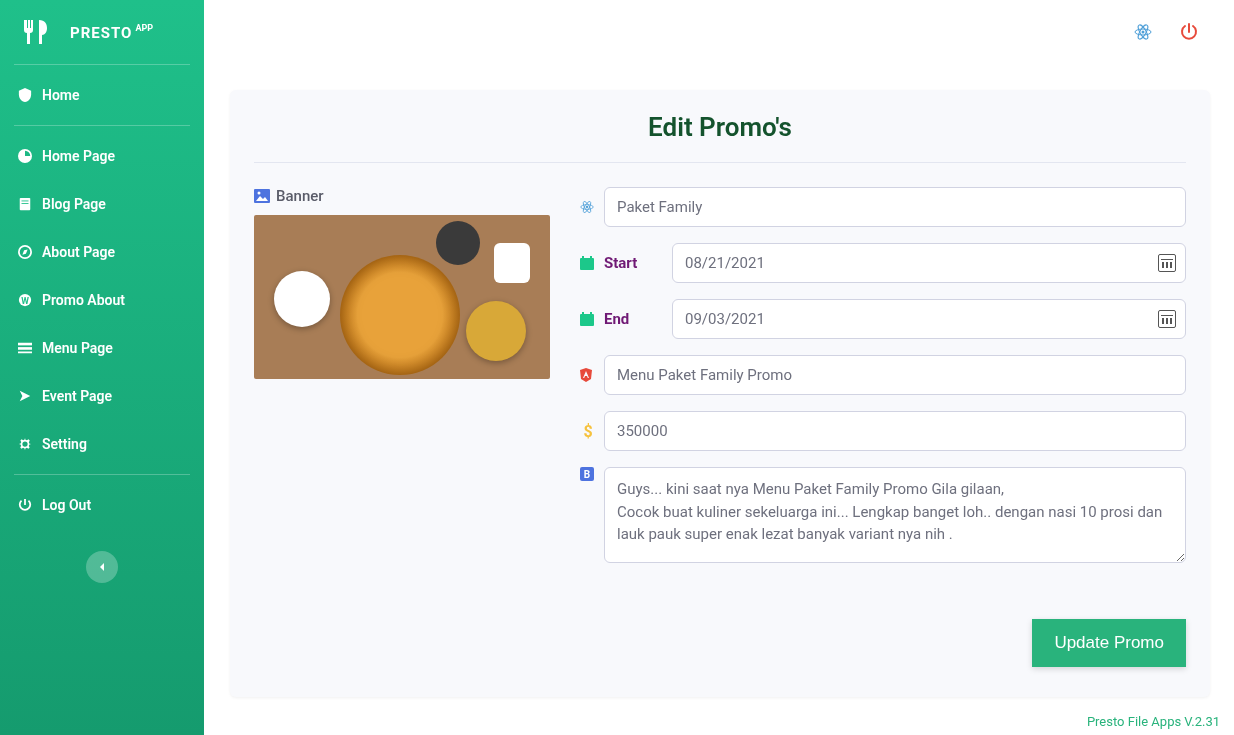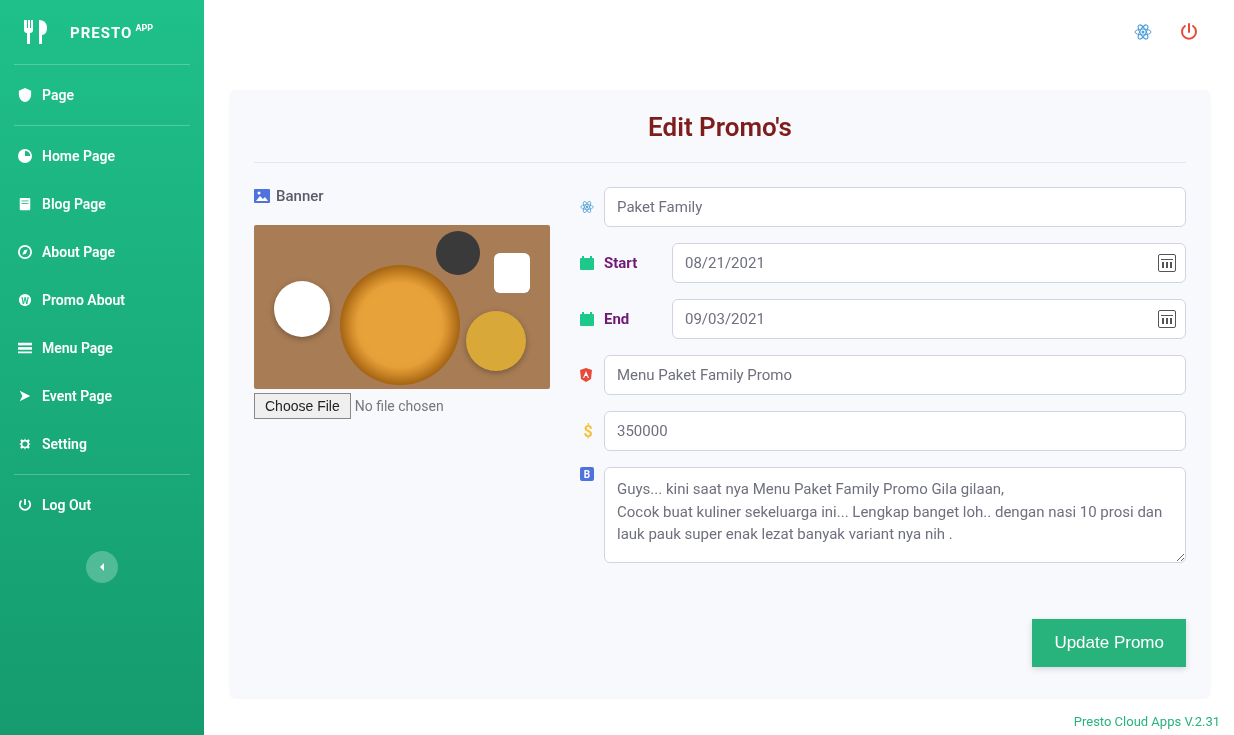--- a/index.html
+++ b/index.html
@@ -100,21 +100,21 @@
   position: absolute;
   left: 230px; top: 90px;
   width: 980px;
   background: #f8f9fc;
   border-radius: 6px;
   padding: 22px 24px 30px;
   box-shadow: 0 1px 3px rgba(0,0,0,0.06);
 }
 .page-title {
   text-align: center;
-  color: #7f1d1d;
+  color: #14532d;
   font-size: 26px;
   font-weight: 600;
   margin-bottom: 20px;
 }
 .title-hr {
   border: none;
   border-top: 1px solid #e3e6f0;
   margin-bottom: 24px;
 }
 
@@ -125,21 +125,21 @@
 .left-col { width: 300px; }
 .right-col { flex: 1; }
 
 .banner-label {
   display: flex;
   align-items: center;
   gap: 6px;
   color: #4e73df;
   font-size: 15px;
   font-weight: 500;
-  margin-bottom: 20px;
+  margin-bottom: 10px;
 }
 .banner-label .txt { color: #5a5c69; }
 .banner-img {
   width: 296px; height: 164px;
   background: #a87d56;
   border-radius: 2px;
   position: relative;
   overflow: hidden;
 }
 
@@ -273,21 +273,21 @@
     <div>
       <span class="brand-title">PRESTO</span><span class="brand-sup">APP</span>
     </div>
   </div>
   <hr class="nav-divider">
 
   <div class="nav-item">
     <svg class="nav-icon" viewBox="0 0 16 16">
         <path d="M8 0l7 3v4c0 5-3 8-7 9-4-1-7-4-7-9V3l7-3z"></path>
       </svg>
-    <span>Page</span>
+    <span>Home</span>
   </div>
   <hr class="nav-divider">
   <div class="nav-item">
     <svg class="nav-icon" viewBox="0 0 16 16">
         <path d="M8 0a8 8 0 100 16A8 8 0 008 0zm0 2a6 6 0 016 6h-6V2z"></path>
       </svg>
     <span>Home Page</span>
   </div>
   <div class="nav-item">
     <svg class="nav-icon" viewBox="0 0 16 16">
@@ -373,24 +373,20 @@
             <circle cx="5" cy="4" r="1.5" fill="#fff"></circle>
             <path d="M2 12l4-5 3 3 2-2 3 4z" fill="#fff"></path>
           </svg>
         <span class="txt">Banner</span>
       </div>
       <div class="banner-img">
         <div class="bowl2"></div>
           <div class="bowl3"></div>
           <div class="cup"></div>
       </div>
-      <div class="file-row">
-        <button class="file-btn">Choose File</button>
-        <span class="file-status">No file chosen</span>
-      </div>
     </div>
 
     <div class="right-col">
       <div class="form-row">
         <span class="row-icon blue">
           <svg width="14" height="14" viewBox="0 0 18 18">
               <g fill="none" stroke="#4e9fd8" stroke-width="1">
                 <ellipse cx="9" cy="9" rx="8" ry="3"></ellipse>
                 <ellipse cx="9" cy="9" rx="8" ry="3" transform="rotate(60 9 9)"></ellipse>
                 <ellipse cx="9" cy="9" rx="8" ry="3" transform="rotate(-60 9 9)"></ellipse>
@@ -456,13 +452,13 @@
 Cocok buat kuliner sekeluarga ini... Lengkap banget loh.. dengan nasi 10 prosi dan lauk pauk super enak lezat banyak variant nya nih .</textarea>
       </div>
     </div>
   </div>
 
   <div class="btn-row">
     <button class="update-btn">Update Promo</button>
   </div>
 </div>
 
-<div class="version">Presto Cloud Apps V.2.31</div>
+<div class="version">Presto File Apps V.2.31</div>
 
 </body></html>

